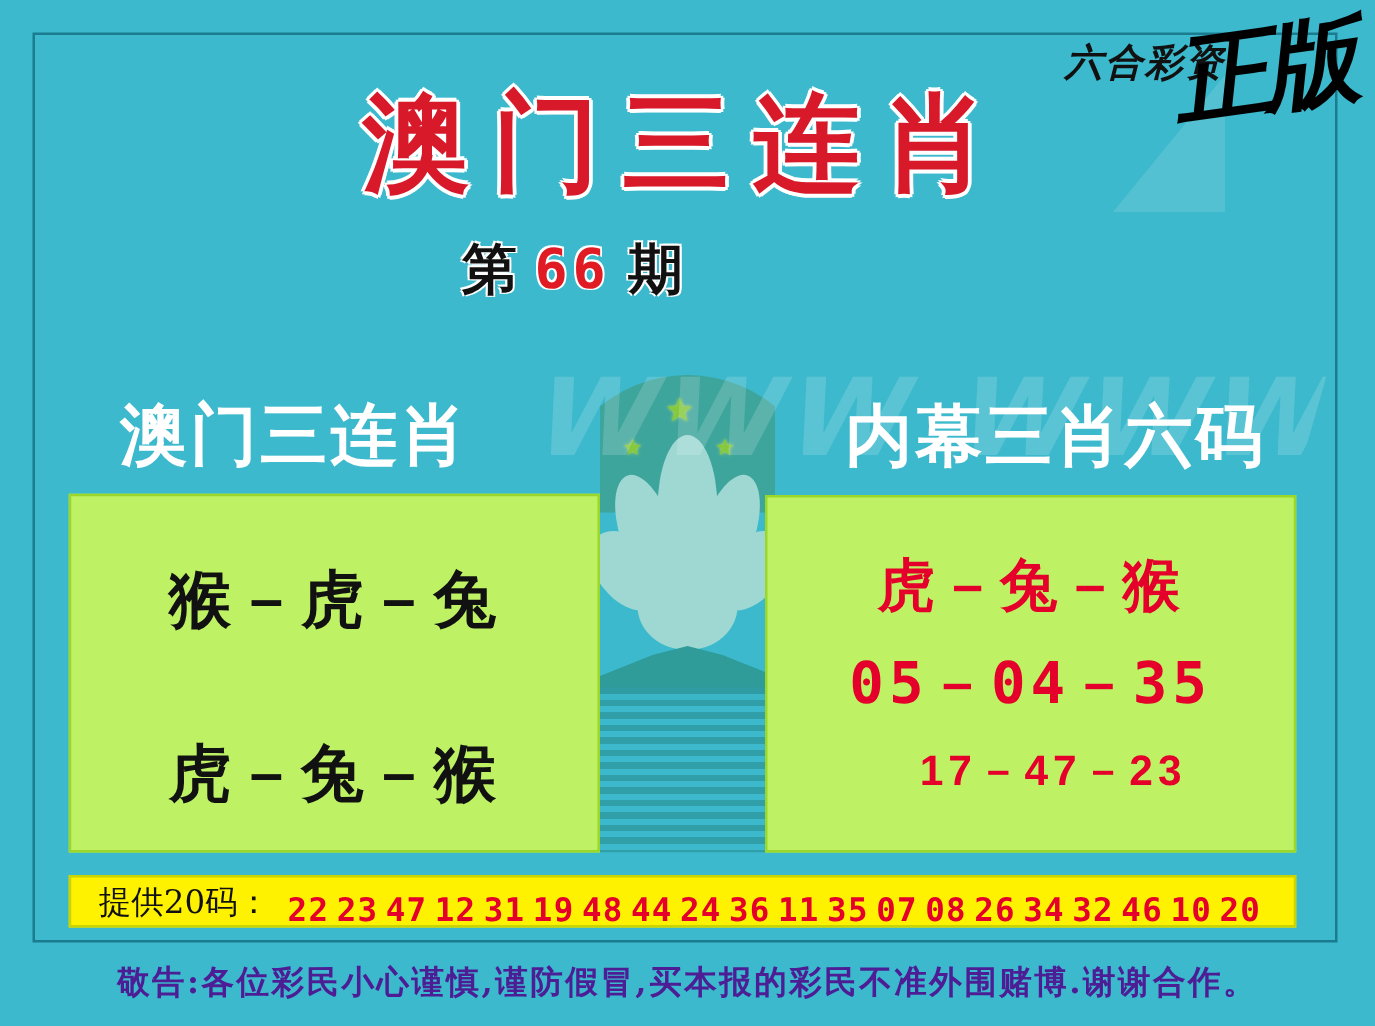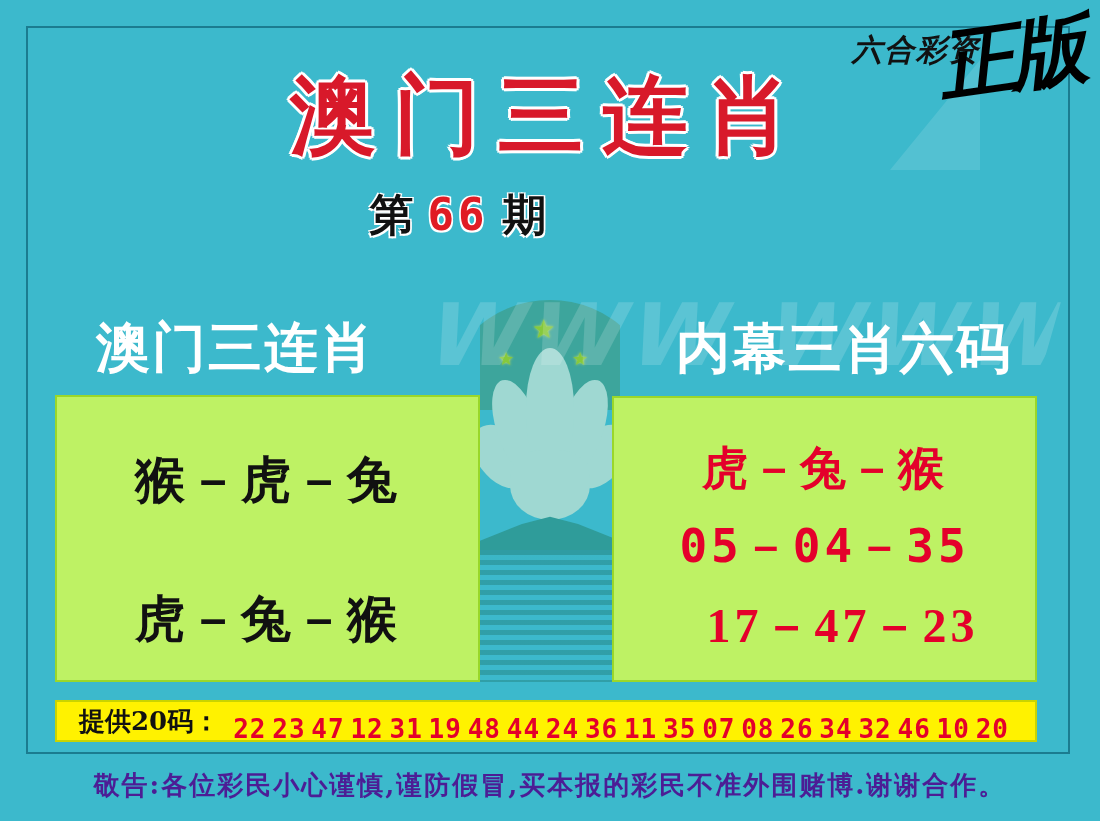--- a/index.html
+++ b/index.html
@@ -138,31 +138,31 @@
   .zodiac-black{
     color:#111;font-size:50px;font-weight:bold;letter-spacing:3px;
   }
   #panel-left .l1{margin-top:50px;}
   #panel-left .l2{margin-top:72px;}
   .red-line{
     color:#e4002b;font-weight:bold;letter-spacing:3px;
   }
   #panel-right .r1{font-size:46px;margin-top:40px;}
   #panel-right .r2{font-size:46px;margin-top:16px;font-family:"DejaVu Sans Mono","Liberation Mono",monospace;letter-spacing:4px;}
-  #panel-right .r3{font-size:48px;margin-top:16px;font-family:Liberation Serif, serif;letter-spacing:4px;margin-left:36px;}
+  #panel-right .r3{font-size:34px;margin-top:16px;font-family:Liberation Sans, sans-serif;letter-spacing:4px;margin-left:36px;}
   
   #codes-bar{
     position:absolute;left:55px;top:700px;width:982px;height:42px;
     background:#fff200;border:2px solid #c9d400;
     box-sizing:border-box;
     display:flex;align-items:center;
     padding-left:22px;
   }
   #codes-label{
-    font-size:26px;font-weight:bold;color:#111;
+    font-size:26px;font-weight:normal;color:#111;
     font-family:"DejaVu Serif","Liberation Serif",serif;
     white-space:nowrap;margin-right:14px;
   }
   #codes-list{
     display:flex;flex:1;justify-content:space-between;
     padding-right:26px;
   }
   .code-num{
     color:#e4002b;font-size:26px;font-weight:bold;
     font-family:"DejaVu Sans Mono","Liberation Mono",monospace;

